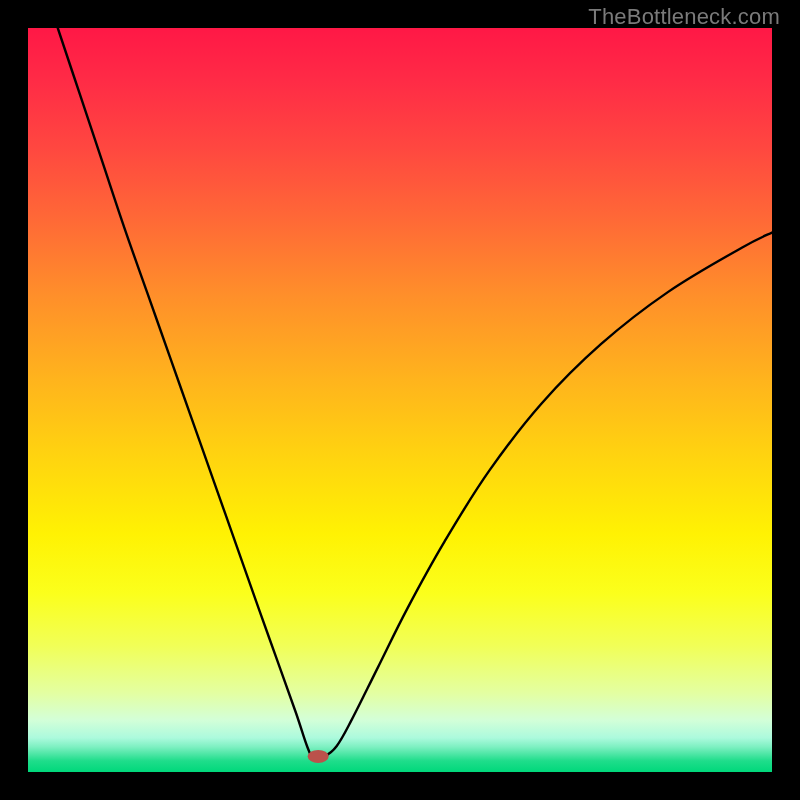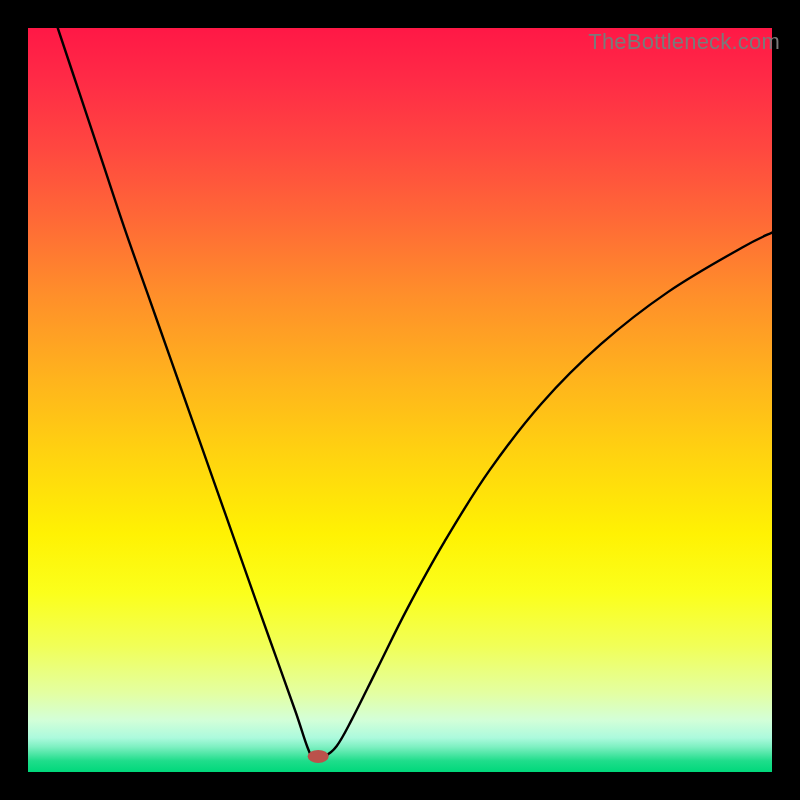--- a/index.html
+++ b/index.html
@@ -67,21 +67,20 @@
   }
   .watermark {
     position: absolute;
     top: 4px;
     right: 20px;
     color: #7a7a7a;
     font-size: 22px;
     font-weight: 400;
     letter-spacing: 0.2px;
     user-select: none;
-    margin-top: 25px;
   }
 </style>
 </head>
 <body>
 
 <div class="frame">
 
   <div class="plot">
     <div class="gradient"></div>
     <svg class="curve-svg" viewBox="0 0 744 744" preserveAspectRatio="none">

